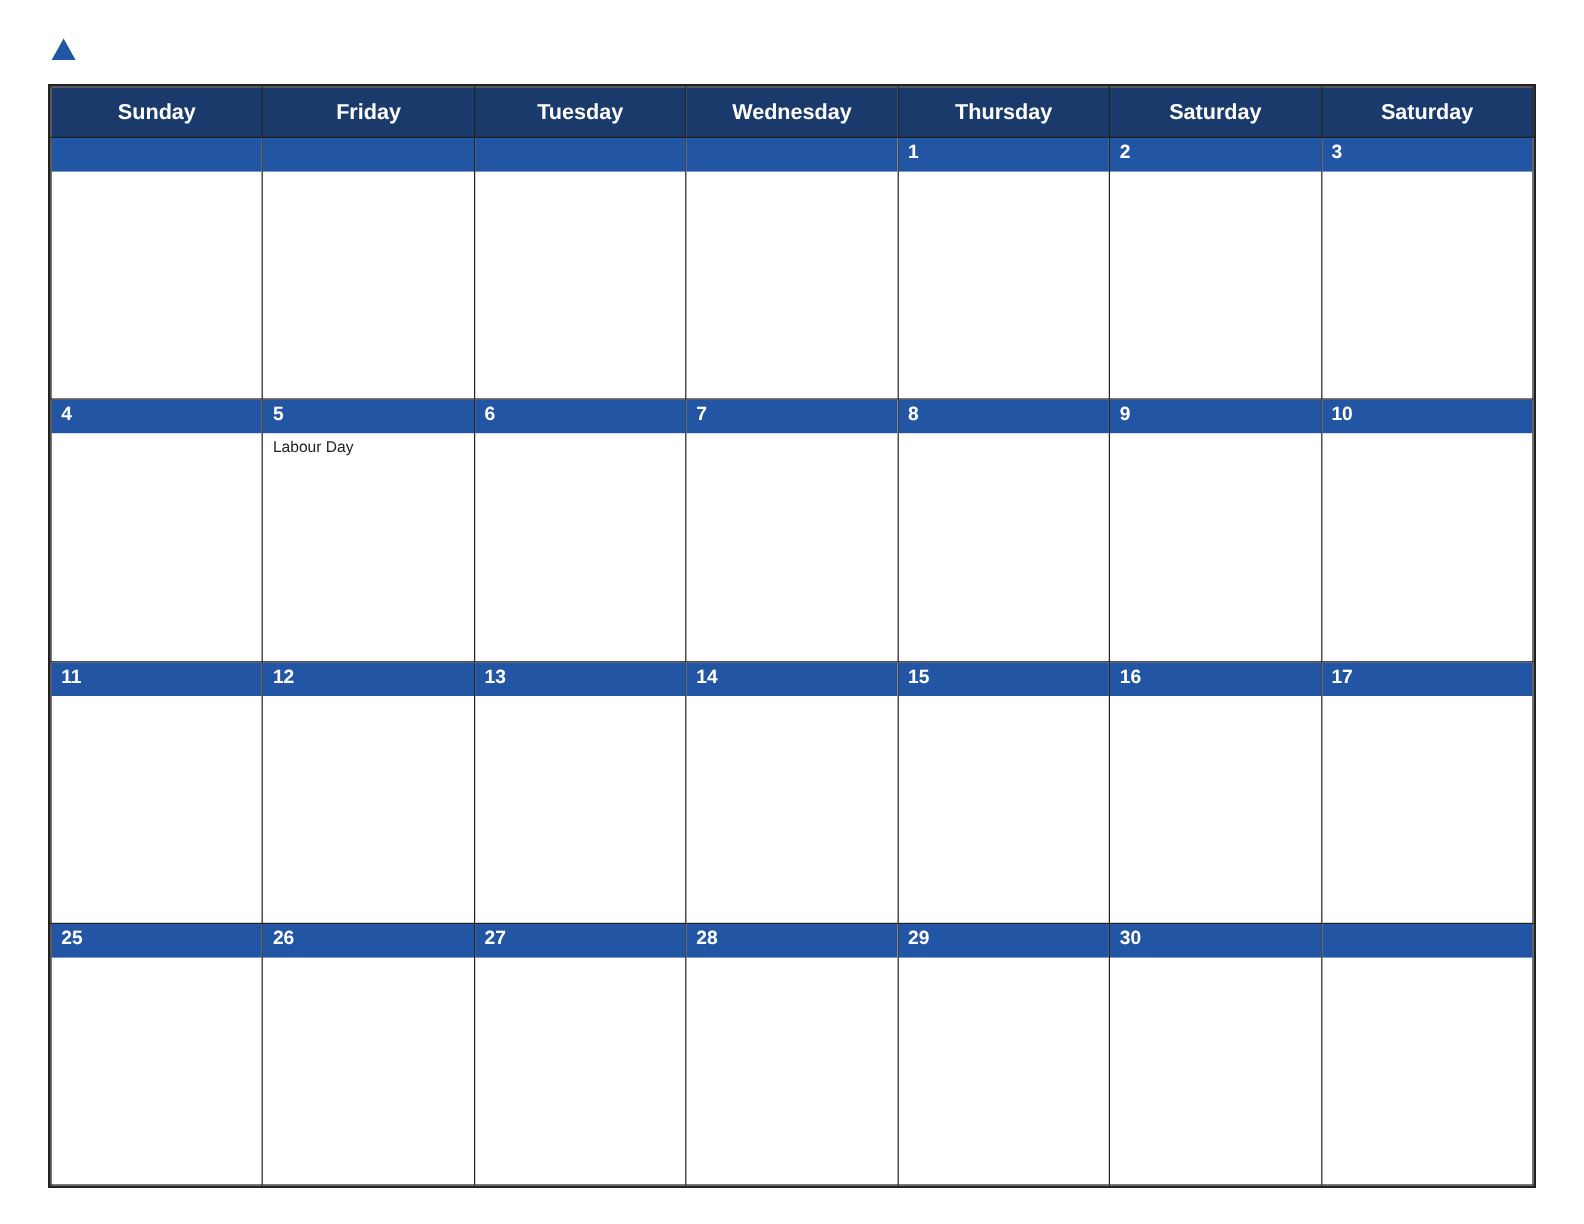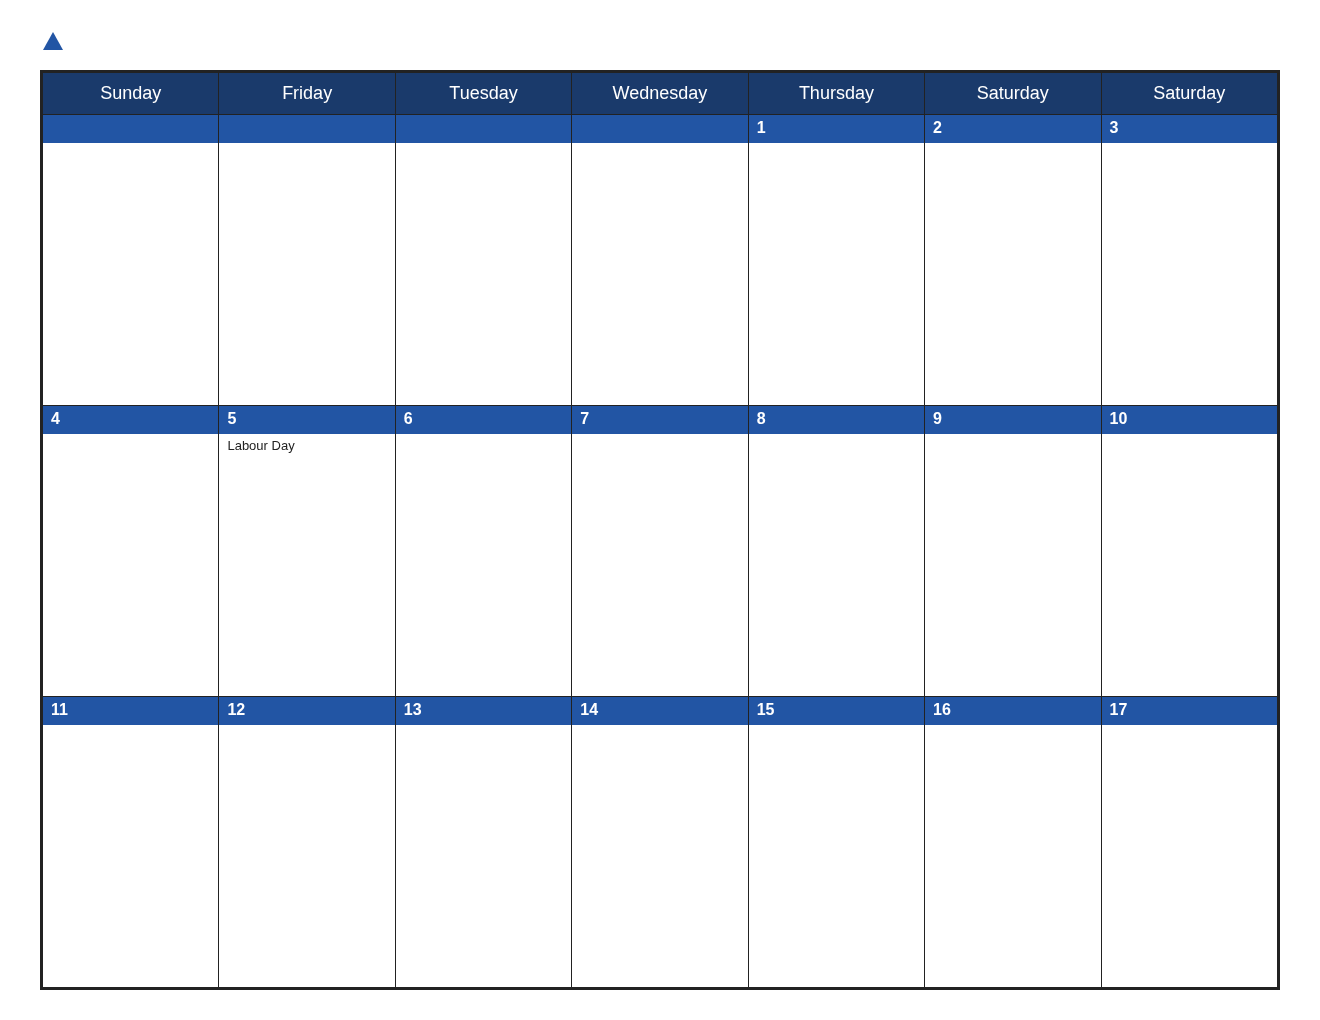--- a/index.html
+++ b/index.html
@@ -59,21 +59,21 @@
     }
     table {
       width: 100%;
       height: 100%;
       border-collapse: collapse;
     }
     thead tr th {
       background-color: #1a3a6b;
       color: #fff;
       font-size: 18px;
-      font-weight: normal;
+      font-weight: bold;
       text-align: center;
       padding: 10px 0;
       border: 1.5px solid #222;
     }
     tbody tr {
       height: 130px;
     }
     tbody tr td {
       border: 1.5px solid #222;
       vertical-align: top;
@@ -199,15 +199,38 @@
           <td class="cell-has-date">
             <span class="date-bar">15</span>
           </td>
           <td class="cell-has-date">
             <span class="date-bar">16</span>
           </td>
           <td class="cell-has-date">
             <span class="date-bar">17</span>
           </td>
         </tr>
+        <tr>
+          <td class="cell-has-date">
+            <span class="date-bar">25</span>
+          </td>
+          <td class="cell-has-date">
+            <span class="date-bar">26</span>
+          </td>
+          <td class="cell-has-date">
+            <span class="date-bar">27</span>
+          </td>
+          <td class="cell-has-date">
+            <span class="date-bar">28</span>
+          </td>
+          <td class="cell-has-date">
+            <span class="date-bar">29</span>
+          </td>
+          <td class="cell-has-date">
+            <span class="date-bar">30</span>
+          </td>
+          <td class="cell-empty">
+            <span class="date-bar"></span>
+          </td>
+        </tr>
       </tbody>
   </table>
 </div>
 
 </body></html>

